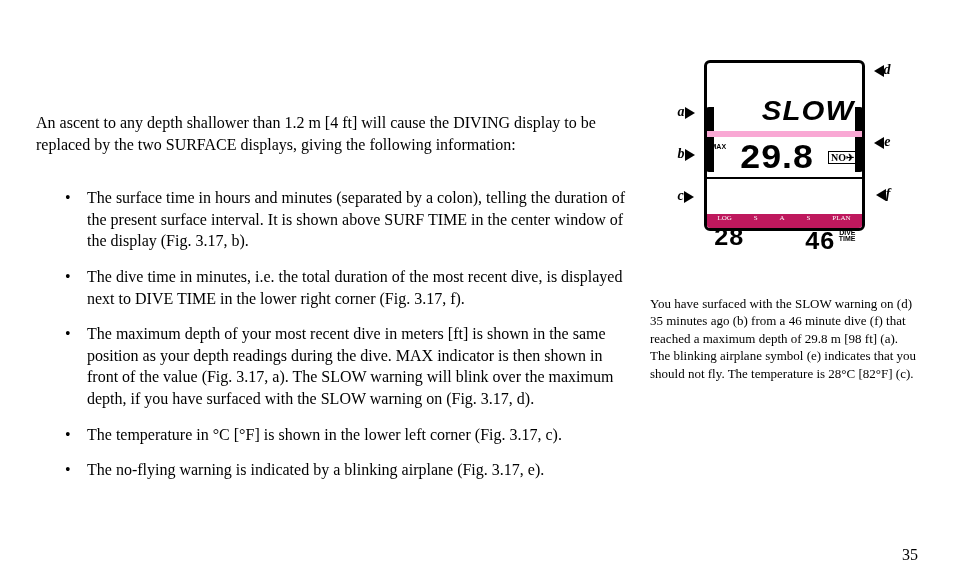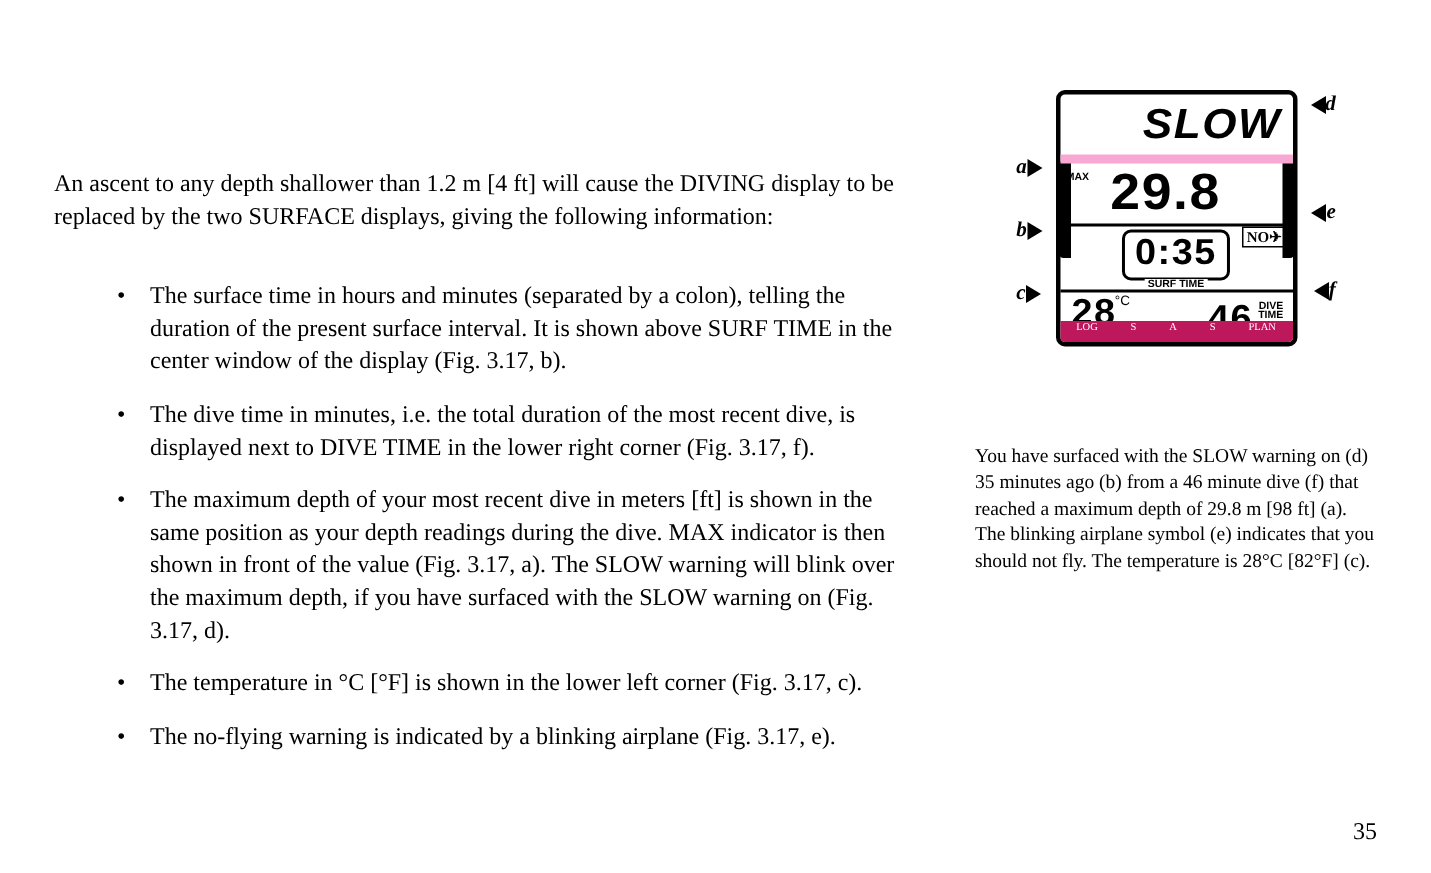--- a/index.html
+++ b/index.html
@@ -10,31 +10,31 @@
     position:relative;background:#fff;
   }
   .page{
     padding:40px 36px 20px 36px;
     display:flex;flex-direction:row;
     box-sizing:border-box;height:100%;
   }
   .main-col{flex:1;padding-right:18px;}
   .side-col{width:268px;flex:none;}
   .intro{line-height:1.35;margin-top:72px;margin-bottom:32px;}
-  ul.bullets{list-style:none;padding-left:48px;margin:16px;}
+  ul.bullets{list-style:none;padding-left:48px;margin:3px;}
   ul.bullets>li{position:relative;line-height:1.35;margin-bottom:14px;padding-left:0;}
   ul.bullets>li::before{content:"•";position:absolute;left:-22px;top:0;}
   .fig-caption{font-size:13px;line-height:1.35;margin-top:32px;}
   .fig-caption .title{font-weight:bold;}
   .page-num{position:absolute;right:36px;bottom:18px;font-size:16px;}
   
   .device{width:205px;height:195px;margin:10px auto 0 auto;position:relative;}
   .lcd{position:absolute;left:22px;top:10px;right:22px;bottom:14px;
        background:#fff;border:3px solid #000;border-radius:6px;}
-  .row{position:absolute;left:0;right:0;color:#000;font-family:sans-serif;}
+  .row{position:absolute;left:0;right:0;color:#000;font-family:sans-serif;margin-top:28px;}
   .seg{font-family:"Arial Black","Impact",sans-serif;font-weight:900;
        letter-spacing:1px;display:inline-block;transform:scaleX(1.05);}
   .row-top{top:4px;height:34px;text-align:right;padding-right:10px;}
   .row-top .seg{font-size:28px;font-style:italic;}
   .row-depth{top:40px;height:42px;text-align:center;padding-right:14px;
              border-top:6px solid #f9a8d4;}
   .row-depth .seg{font-size:34px;}
   .row-depth .max-label{position:absolute;left:4px;top:6px;font-size:7px;font-weight:bold;}
   .row-time{top:86px;height:40px;border-top:2px solid #000;}
   .time-box{position:absolute;left:50%;transform:translateX(-50%);top:2px;
@@ -90,23 +90,20 @@
         <div class="row row-top">
           <span class="seg">SLOW</span>
         </div>
 
         <div class="row row-depth">
           <span class="max-label">MAX</span>
           <span class="seg">29.8</span>
         </div>
 
         <div class="row row-time">
-          <div class="time-box">
-            <span class="seg">0:35</span>
-          </div>
           <span class="surf-label">SURF TIME</span>
         </div>
         <span class="no-fly">NO✈</span>
 
         <div class="row row-bot">
           <div class="temp">
             <span class="seg">28</span><span class="temp-unit">°C</span>
           </div>
           <div class="dt">
             <span class="seg">46</span>

